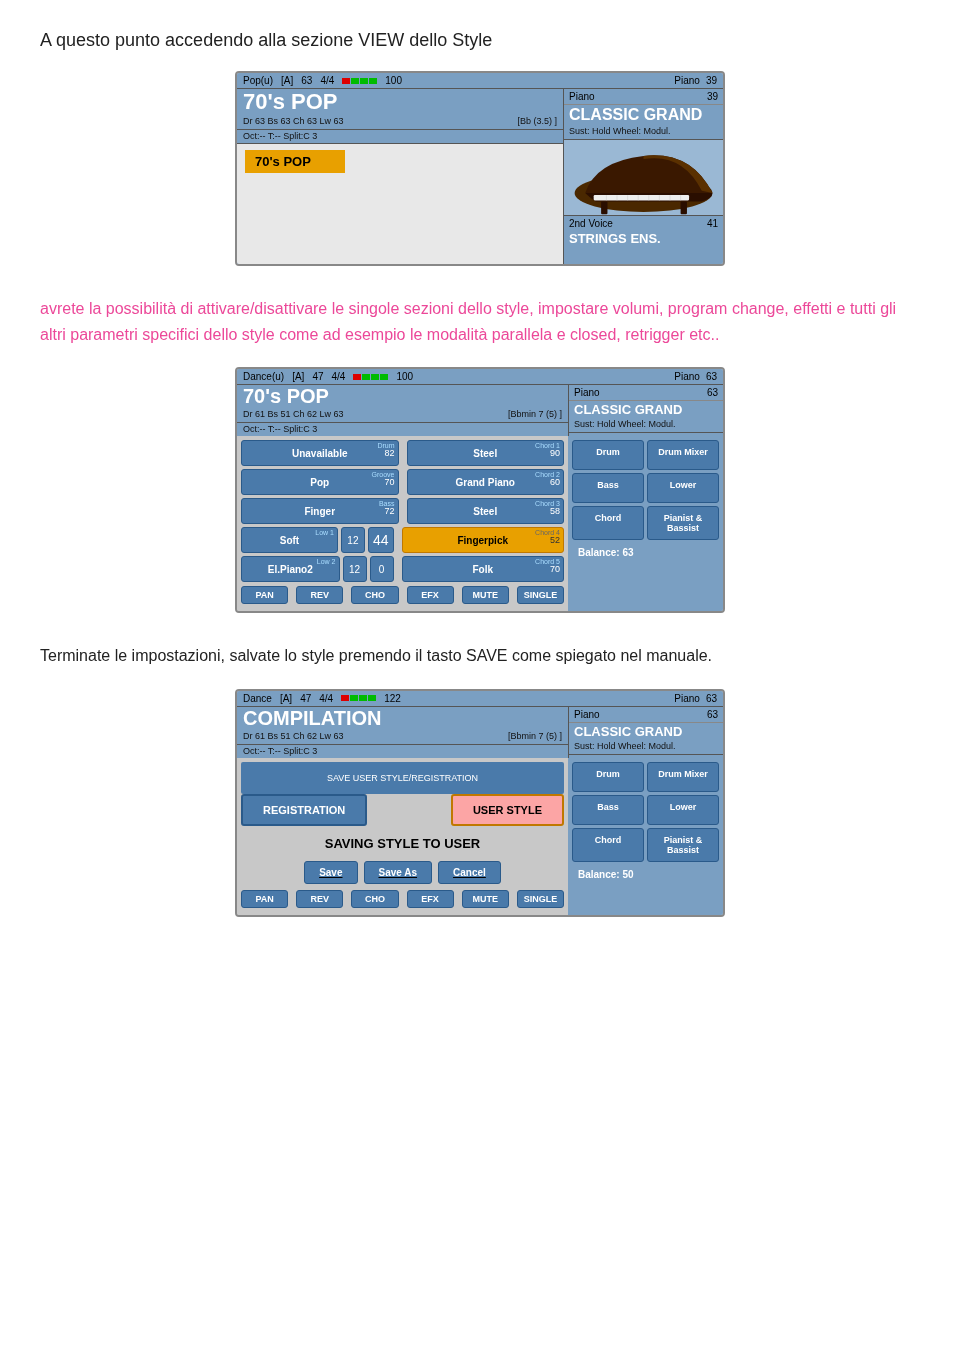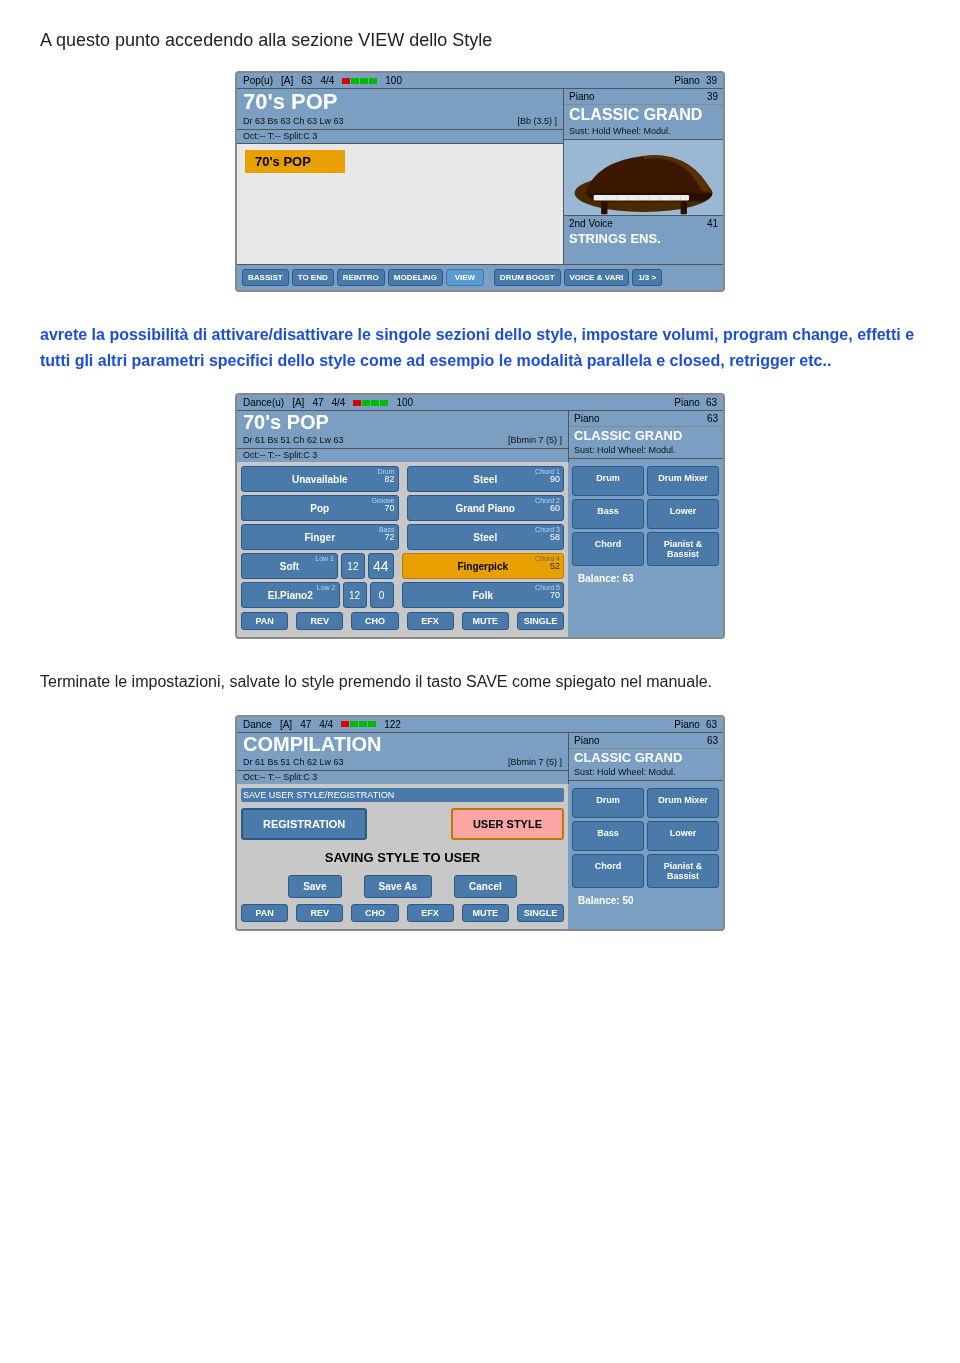--- a/index.html
+++ b/index.html
@@ -11,23 +11,22 @@
       padding: 30px 40px;
     }
     .intro-text {
       font-size: 18px;
       margin-bottom: 20px;
       color: #222;
     }
     .body-text {
       font-size: 16px;
       line-height: 1.6;
-      color: #1d4ed8;
+      color: #ec4899;
       margin: 30px 0 20px 0;
-      font-weight: bold;
     }
     .bottom-text {
       font-size: 16px;
       line-height: 1.6;
       color: #222;
       margin: 30px 0 20px 0;
     }
 
     
     .device-container {
@@ -233,22 +232,22 @@
     .balance-text {
       font-size: 10px;
       font-weight: bold;
       color: #fff;
       padding: 4px 6px;
     }
     .save-title-bar {
       background: #4a7aaa;
       color: #fff;
       font-size: 9px;
-      padding: 2px;
-      margin-bottom: 6px;
+      text-align: center;
+      padding: 11px;
       border-radius: 2px;
     }
     .save-btn-row {
       display: flex;
       gap: 6px;
       margin-bottom: 8px;
       justify-content: space-between;
     }
     .save-btn {
       background: #4a7aaa;
@@ -269,23 +268,24 @@
     }
     .saving-label {
       text-align: center;
       font-size: 13px;
       font-weight: bold;
       color: #000;
       margin: 10px 0;
     }
     .save-actions-row {
       display: flex;
-      gap: 22px;
+      gap: 6px;
       justify-content: center;
       margin-bottom: 4px;
+      text-decoration: underline;
     }
     .save-action-btn {
       background: #4a7aaa;
       color: #fff;
       font-size: 10px;
       font-weight: bold;
       border: 1px solid #2a5a8a;
       border-radius: 3px;
       padding: 5px 14px;
       cursor: pointer;
@@ -370,31 +370,20 @@
       </div>
 
       <div class="voice-bar">
         <span>2nd Voice</span>
         <span>41</span>
       </div>
       <div class="voice-big">STRINGS ENS.</div>
     </div>
   </div>
 
-  <div class="bottom-buttons">
-    <div class="btn-blue">BASSIST</div>
-    <div class="btn-blue">TO END</div>
-    <div class="btn-blue">REINTRO</div>
-    <div class="btn-blue">MODELING</div>
-    <div class="btn-blue btn-active">VIEW</div>
-    <div style="width:4px;"></div>
-    <div class="btn-blue btn-small">DRUM BOOST</div>
-    <div class="btn-blue btn-small">VOICE &amp; VARI</div>
-    <div class="btn-blue btn-small">1/3 &gt;</div>
-  </div>
 </div>
 
 <p class="body-text">avrete la possibilità di attivare/disattivare le singole sezioni dello style, impostare volumi, program change, effetti e tutti gli altri parametri specifici dello style come ad esempio le modalità parallela e closed, retrigger etc..</p>
 
 <div class="device-container" style="margin-bottom:30px;">
 
   <div class="status-bar">
     <div class="status-left">
       <span>Dance(u)</span>
       <span>[A]</span>

